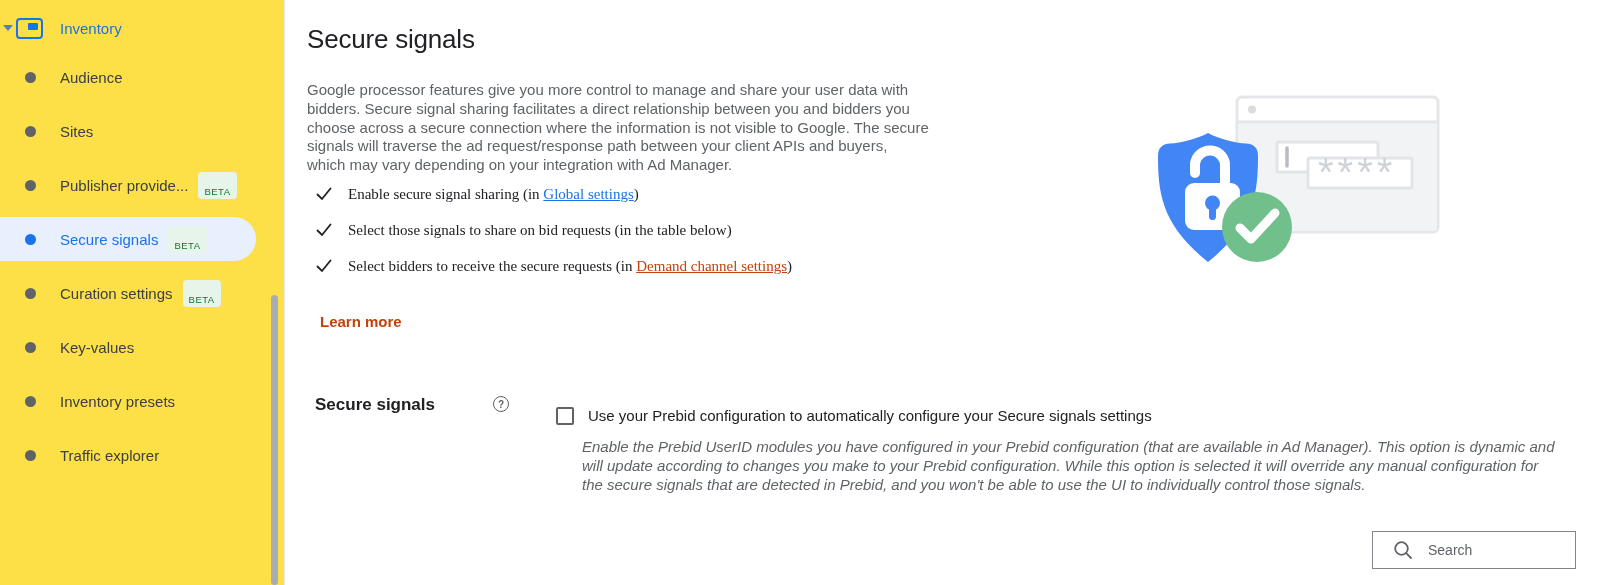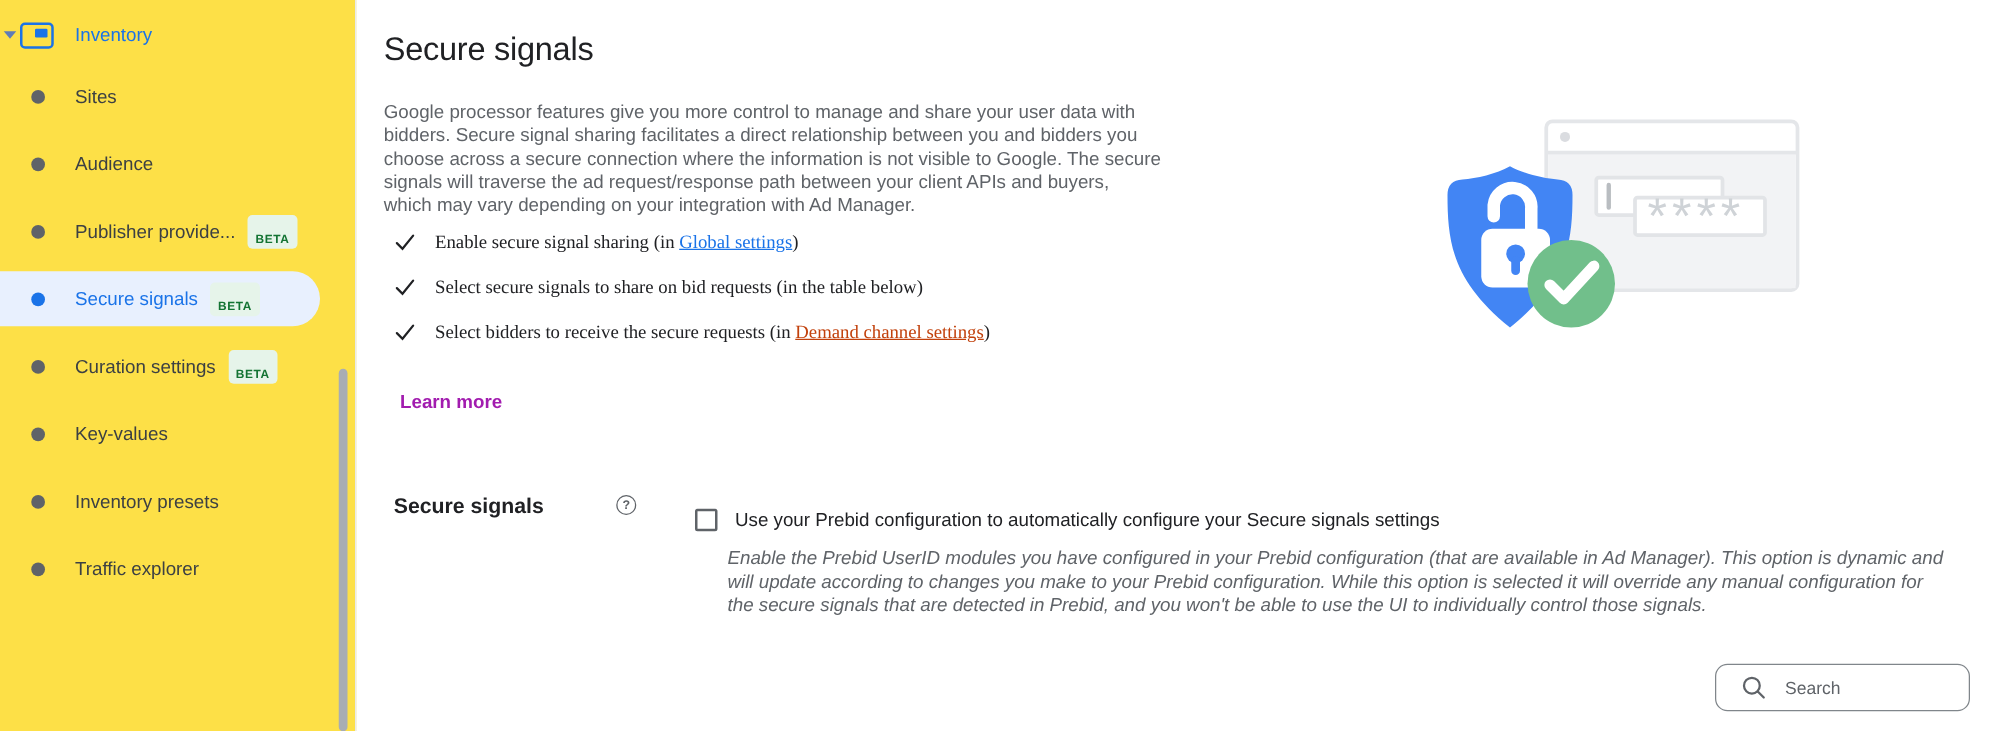--- a/index.html
+++ b/index.html
@@ -22,55 +22,55 @@
   .sb-header .hdr-label { position:absolute; left:60px; top:12px; font-size:15px; color:#1a73e8; cursor:pointer; }
 
   .nav { position:absolute; left:0; top:55px; width:285px; }
   .nav-row { width:256px; height:44px; margin-bottom:10px; display:flex; align-items:center;
              border-radius:0 26px 26px 0; cursor:pointer; }
   .nav-row .bullet { width:11px; height:11px; border-radius:50%; background:#5f6368; margin-left:25px; flex:none; }
   .nav-row .nav-label { margin-left:24px; font-size:15px; color:#3c4043; white-space:nowrap; }
   .nav-row.selected { background:#e8f0fe; }
   .nav-row.selected .bullet { background:#1a73e8; }
   .nav-row.selected .nav-label { color:#1a73e8; }
-  .beta { margin-left:10px; font-size:9.5px; font-weight:700; letter-spacing:.5px; color:#137333;
+  .beta { margin-left:10px; font-size:9.5px; font-weight:400; letter-spacing:.5px; color:#137333;
           background:#e6f4ea; border-radius:4px; padding:14px 6px 2px; flex:none; }
 
   .sb-scrollthumb { position:absolute; left:271px; top:295px; width:7px; height:290px;
                     background:#a8adb3; border-radius:4px; cursor:grab; }
 
   
   .main { position:absolute; left:307px; top:24px; width:622px; height:0; }
   .page-title { position:absolute; left:0; top:0; margin:0; font-size:26px; font-weight:400;
                 line-height:30px; letter-spacing:-0.2px; color:#202124; white-space:nowrap; }
   .intro { position:absolute; left:0; top:42px; width:622px; font-size:15px; line-height:18.8px; color:#5f6368; }
   .checklist { position:absolute; left:8px; top:143px; width:614px; }
   .check-row { display:flex; align-items:flex-end; height:36px;font-family:Liberation Serif, serif; }
   .check-row svg { flex:none; margin-right:15px; }
   .check-text { font-size:15px; color:#202124; white-space:nowrap; }
   .check-text a { cursor:pointer; }
   .link-blue { color:#1a73e8; text-decoration:underline; }
   .link-purple { color:#c2410c; text-decoration:underline; }
-  .learn-more { position:absolute; left:13px; top:289px; font-size:15px; font-weight:700; color:#a21caf;
+  .learn-more { position:absolute; left:13px; top:289px; font-size:15px; font-weight:700; color:#c2410c;
                 cursor:pointer; white-space:nowrap; }
 
   
   .section { position:absolute; left:315px; top:390px; width:1250px; height:0; }
   .section-head { position:absolute; left:0; top:5px; font-size:17px; font-weight:700; color:#202124; white-space:nowrap; }
   .help { position:absolute; left:178px; top:6px; width:16px; height:16px; border:1.5px solid #5f6368; border-radius:50%;
           color:#5f6368; font-size:10px; font-weight:700; display:flex; align-items:center; justify-content:center; cursor:pointer; }
   .control { position:absolute; left:241px; top:17px; width:990px; }
-  .cb-row { display:flex; align-items:center; }
+  .cb-row { display:flex; }
   .checkbox { width:18px; height:18px; border:2px solid #5f6368; border-radius:2px; background:#fff; flex:none; cursor:pointer; }
   .cb-label { margin-left:14px; font-size:15px; color:#202124; white-space:nowrap; cursor:pointer; }
   .cb-desc { margin:13px 0 0 26px; width:975px; font-size:15px; line-height:18.8px; color:#5f6368;font-style:italic; }
 
   
   .searchbox { position:absolute; left:1372px; top:531px; width:204px; height:38px;
-               border:1px solid #80868b; border-radius:10px; display:flex; align-items:center; padding-left:20px; background:#fff; }
+               border:1px solid #80868b; border-radius:0; display:flex; align-items:center; padding-left:20px; background:#fff; }
   .searchbox svg { flex:none; margin-right:13px; }
   .searchbox input { border:none; outline:none; width:130px; font-size:14px; color:#202124; background:transparent;
                      font-family:"Liberation Sans","DejaVu Sans",sans-serif; }
   .searchbox input::placeholder { color:#5f6368; opacity:1; }
 
   
   .illus { position:absolute; left:1132px; top:82px; width:310px; height:185px; }
 </style>
 </head>
 <body>
@@ -82,27 +82,27 @@
         <i></i>
       </span>
     <span class="hdr-label">Inventory</span>
   </div>
 
   <div class="nav">
 
 
     <div class="nav-row">
       <span class="bullet"></span>
+      <span class="nav-label">Audience</span>
+
+    </div>
+
+    <div class="nav-row">
+      <span class="bullet"></span>
       <span class="nav-label">Sites</span>
-
-    </div>
-
-    <div class="nav-row">
-      <span class="bullet"></span>
-      <span class="nav-label">Audience</span>
 
     </div>
 
     <div class="nav-row">
       <span class="bullet"></span>
       <span class="nav-label">Publisher provide...</span>
       <span class="beta">BETA</span>
     </div>
 
     <div class="nav-row selected">
@@ -148,21 +148,21 @@
       <svg width="18" height="18" viewBox="0 0 18 18">
         <path d="M2.5 9.5 L7 14 L15.5 3.5" fill="none" stroke="#202124" stroke-width="1.8" stroke-linecap="round"></path>
       </svg>
       <span class="check-text"><span class="pre">Enable secure signal sharing (in </span><a class="lnk link-blue">Global settings</a><span class="post">)</span></span>
     </div>
 
     <div class="check-row">
       <svg width="18" height="18" viewBox="0 0 18 18">
         <path d="M2.5 9.5 L7 14 L15.5 3.5" fill="none" stroke="#202124" stroke-width="1.8" stroke-linecap="round"></path>
       </svg>
-      <span class="check-text"><span class="pre">Select secure signals to share on bid requests (in the table below)</span><span class="post"></span></span>
+      <span class="check-text"><span class="pre">Select those signals to share on bid requests (in the table below)</span><span class="post"></span></span>
     </div>
 
     <div class="check-row">
       <svg width="18" height="18" viewBox="0 0 18 18">
         <path d="M2.5 9.5 L7 14 L15.5 3.5" fill="none" stroke="#202124" stroke-width="1.8" stroke-linecap="round"></path>
       </svg>
       <span class="check-text"><span class="pre">Select bidders to receive the secure requests (in </span><a class="lnk link-purple">Demand channel settings</a><span class="post">)</span></span>
     </div>
   </div>
 

